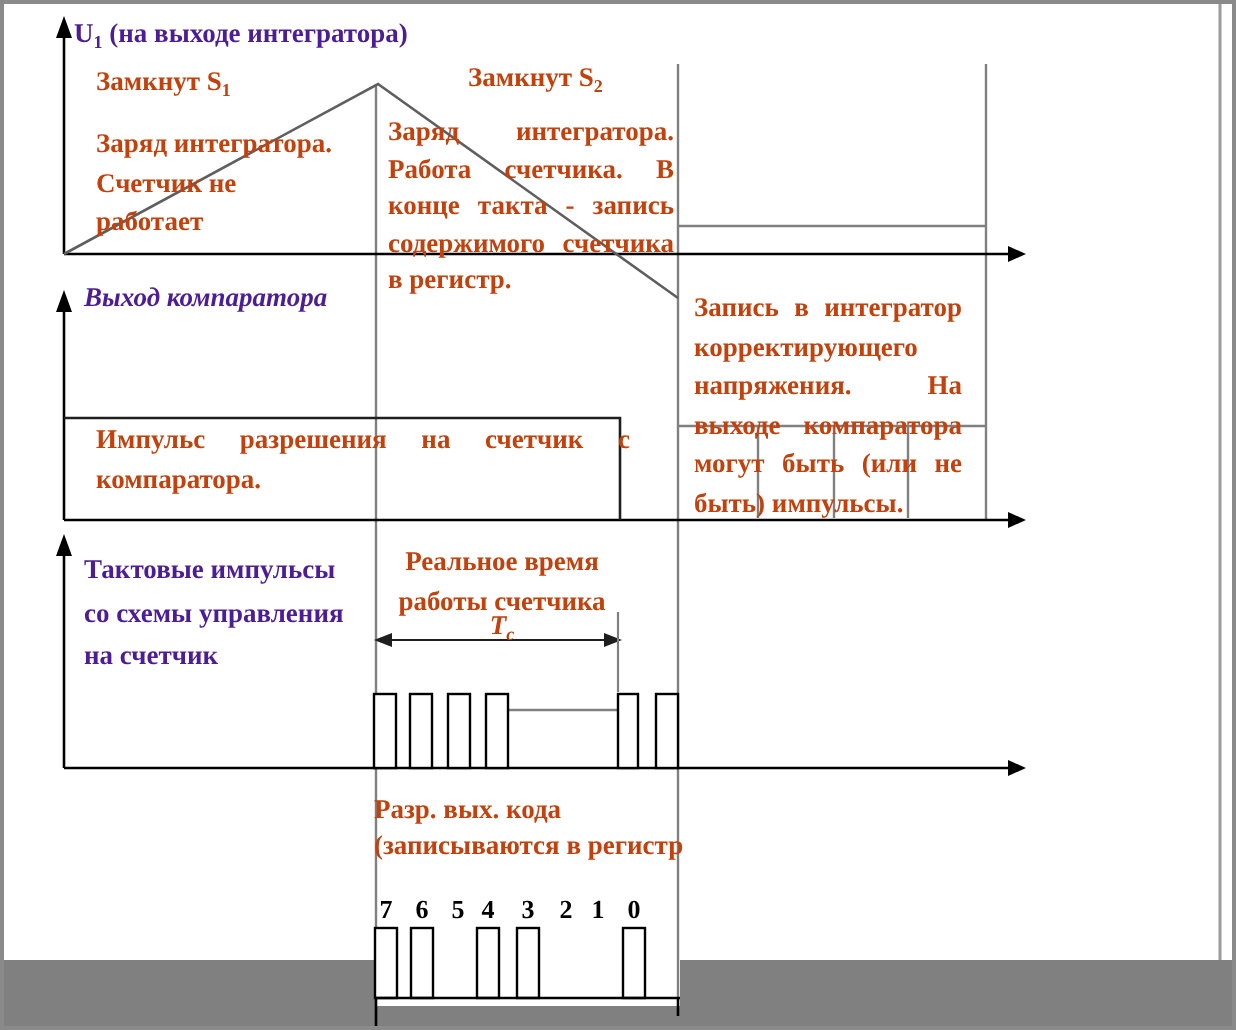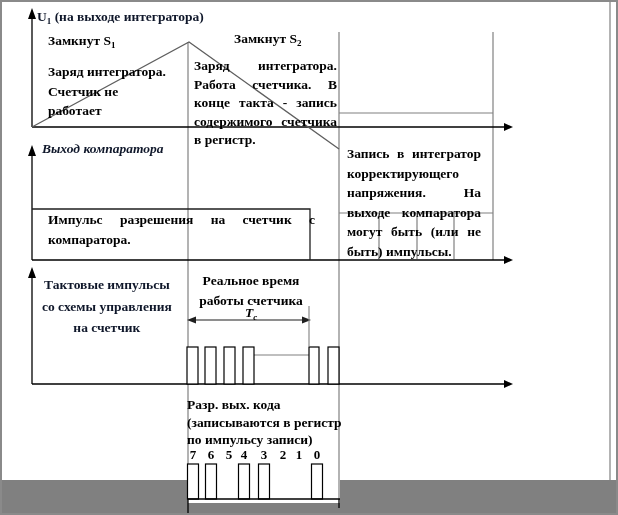--- a/index.html
+++ b/index.html
@@ -3,22 +3,22 @@
 <meta charset="utf-8">
 <style>
   html,body{margin:0;padding:0;background:#c0c0c0;}
   #stage{
     position:relative;width:618px;height:515px;background:#ffffff;
     box-sizing:border-box;border:2px solid #8a8a8a;overflow:hidden;
     font-family:"Liberation Serif","DejaVu Serif",serif;
   }
   #diagram-svg{position:absolute;left:0;top:0;z-index:1;}
   .txt{position:absolute;z-index:2;font-weight:bold;font-size:13.5px;line-height:19px;white-space:nowrap;}
-  .blue{color:#000000;}
-  .black{color:#0f172a;text-align:center;}
+  .blue{color:#c2410c;}
+  .black{color:#4c1d95;}
   .blk{white-space:normal;}
   .blk div{white-space:nowrap;}
   .jl{text-align:justify;text-align-last:justify;white-space:normal !important;}
   sub{font-size:9px;vertical-align:-3px;font-weight:bold;}
   .bitnum{position:absolute;width:18px;text-align:center;font-weight:bold;font-size:13px;color:#000;}
 </style>
 </head>
 <body>
 
 <div id="stage">
@@ -156,21 +156,20 @@
   </div>
 
   <div class="txt blue blk" style="left:188px;top:269px;width:122px;line-height:19.5px;text-align:center;">
     <div>Реальное время</div>
     <div>работы  счетчика</div>
   </div>
 
   <div class="txt blue blk" style="left:185px;top:394px;width:160px;line-height:17.5px;">
     <div>Разр. вых.  кода</div>
     <div>(записываются в регистр</div>
-    <div>по импульсу записи)</div>
   </div>
 
   <div id="bits-row" style="position:absolute;left:0;top:445px;z-index:2;height:16px;width:618px;">
       <span class="bitnum" style="left: 182px;">7</span>
       <span class="bitnum" style="left: 200px;">6</span>
       <span class="bitnum" style="left: 218px;">5</span>
       <span class="bitnum" style="left: 233px;">4</span>
       <span class="bitnum" style="left: 253px;">3</span>
       <span class="bitnum" style="left: 272px;">2</span>
       <span class="bitnum" style="left: 288px;">1</span>

